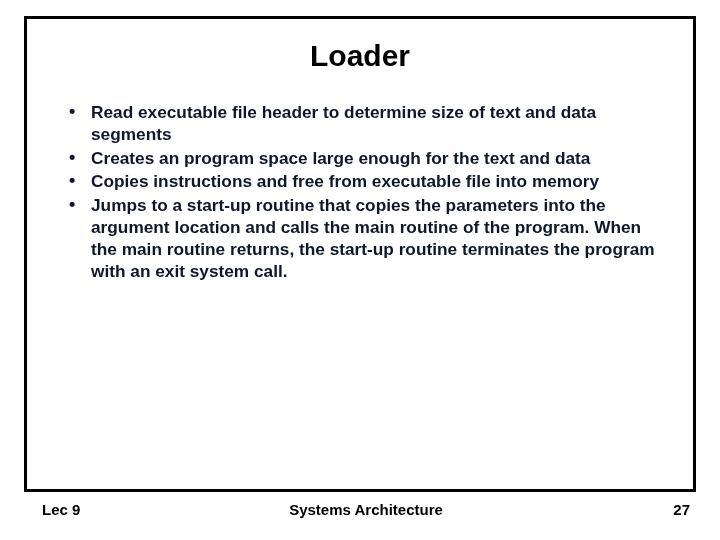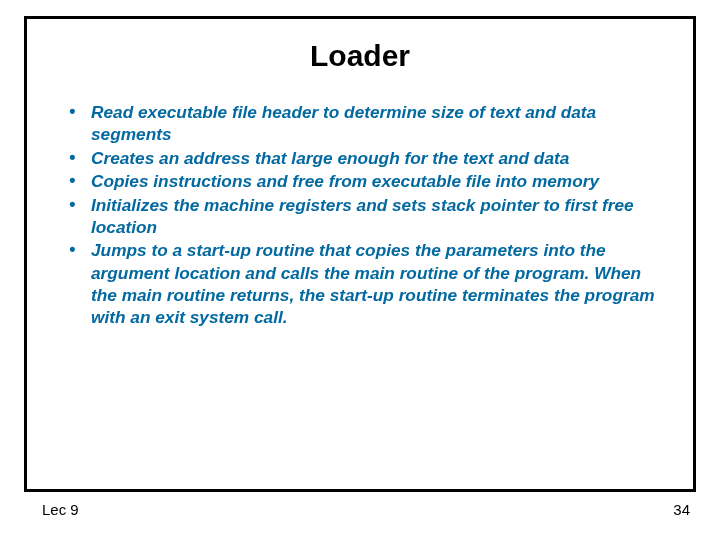--- a/index.html
+++ b/index.html
@@ -30,57 +30,57 @@
   }
   .bullets {
     list-style: none;
     padding-left: 12px;
   }
   .bullets li {
     position: relative;
     padding-left: 24px;
     font-size: 17.25px;
     font-weight: bold;
-    color: #0369a1;
+    color: #0f172a;
     line-height: 1.28;
     margin-bottom: 1.5px;
-    font-style: italic;
   }
   .bullets li::before {
     content: "•";
     position: absolute;
     left: 2px;
     top: 0;
     font-size: 18px;
     line-height: 1.2;
   }
   .footer {
     position: absolute;
     left: 42px;
     right: 30px;
     bottom: 22px;
     display: flex;
     justify-content: space-between;
     align-items: center;
     font-size: 15px;
     color: #000000;
+    font-weight: bold;
   }
   .footer .center { position: absolute; left: 50%; transform: translateX(-50%); }
 </style>
 </head>
 <body>
 
 <div class="slide">
   <div class="frame">
     <h1 class="title">Loader</h1>
     <ul class="bullets">
       <li>Read executable file header to determine size of text and data segments</li>
-      <li>Creates an address that large enough for the text and data</li>
+      <li>Creates an program space large enough for the text and data</li>
       <li>Copies instructions and free from executable file into memory</li>
-      <li>Initializes the machine registers and sets stack pointer to first free location</li>
       <li>Jumps to a start-up routine that copies the parameters into the argument location and calls the main routine of the program.  When the main routine returns, the start-up routine terminates the program with an exit system call.</li>
     </ul>
   </div>
   <div class="footer">
     <span>Lec 9</span>
-    <span>34</span>
+    <span class="center">Systems Architecture</span>
+    <span>27</span>
   </div>
 </div>
 
 </body></html>

